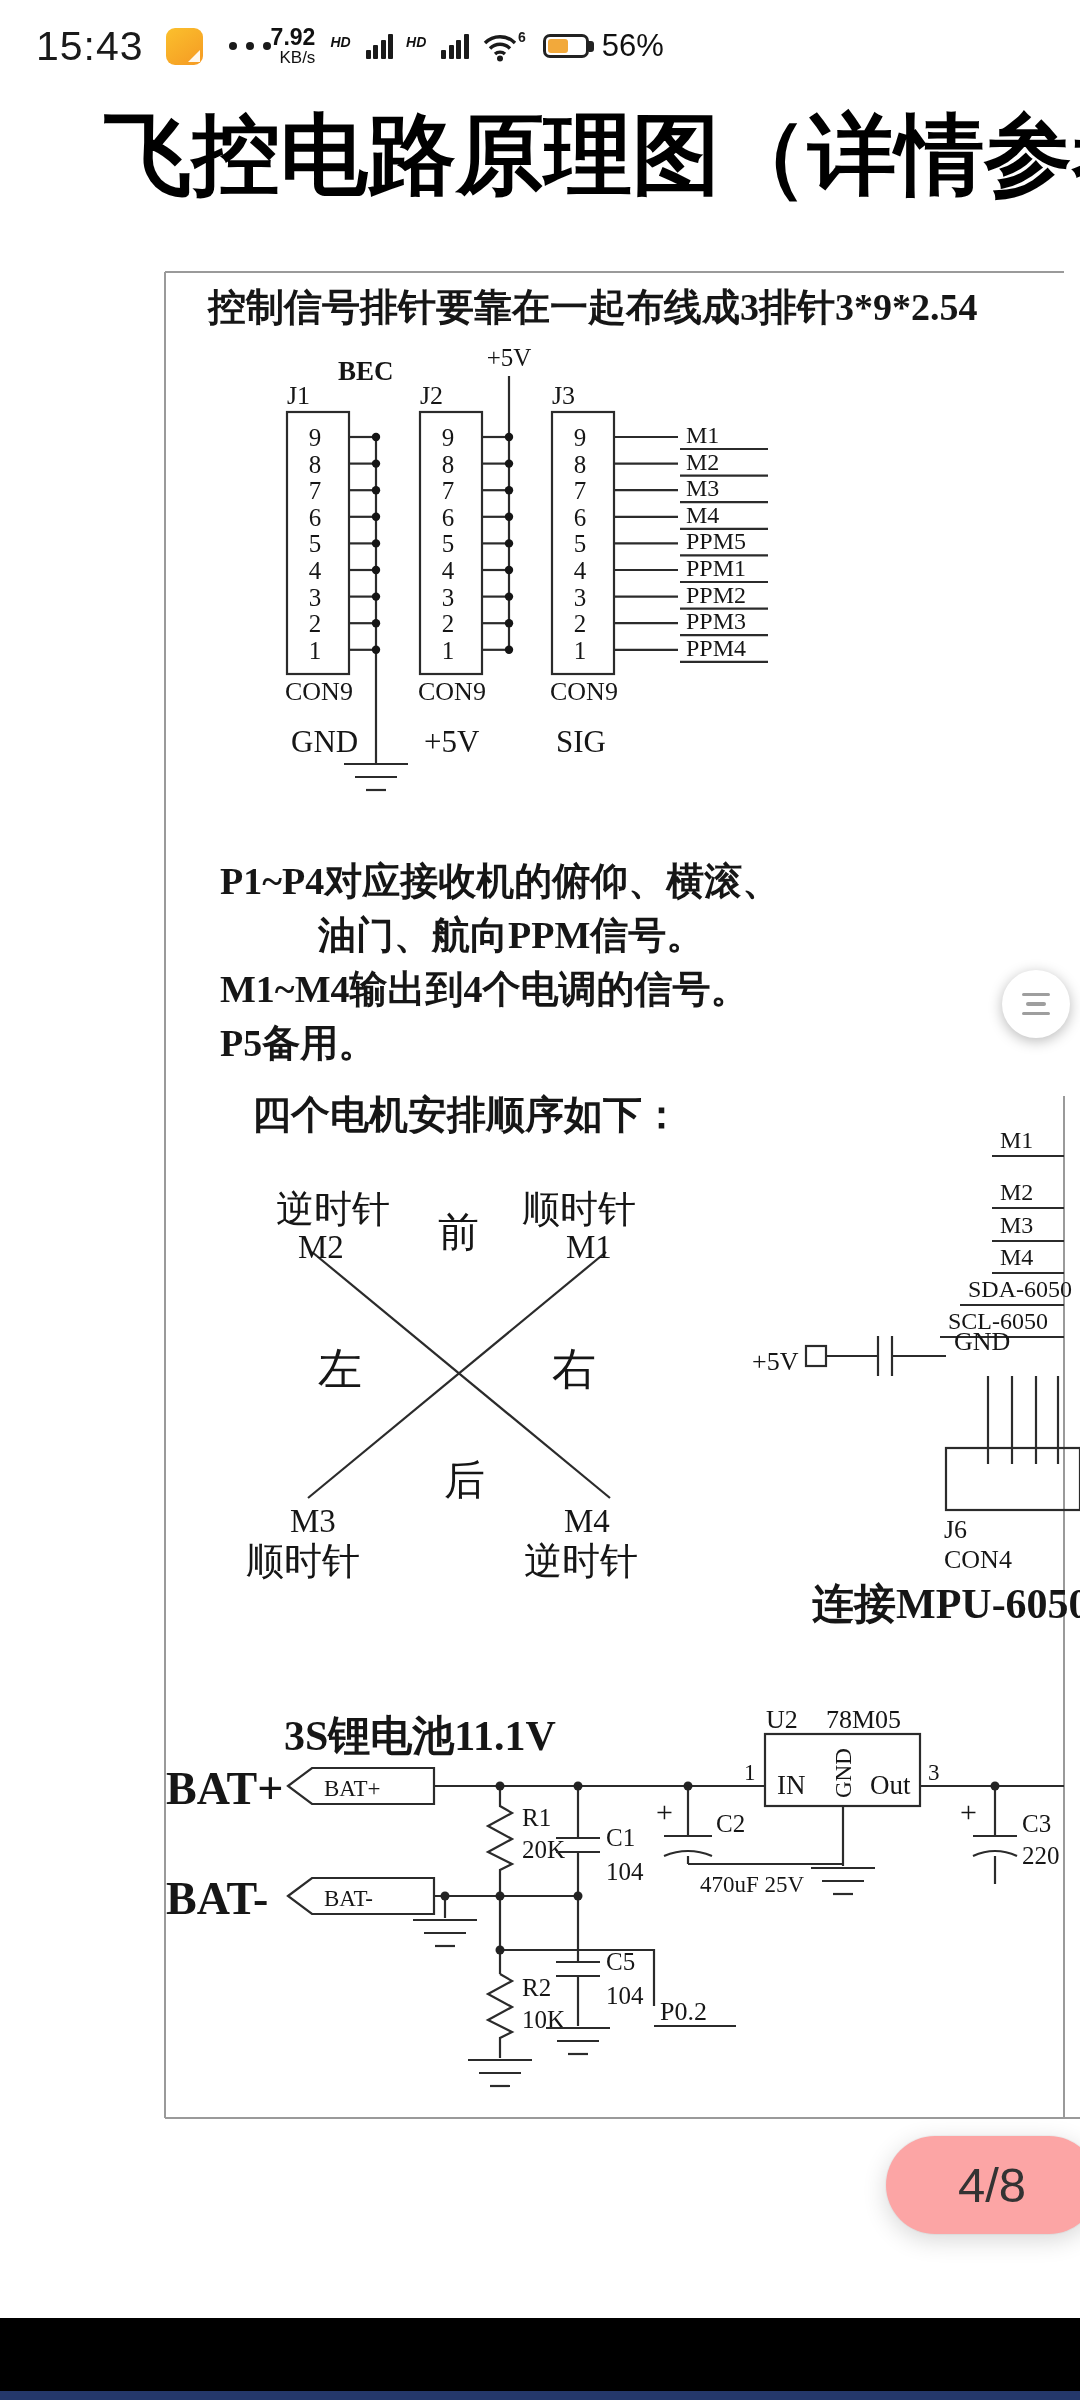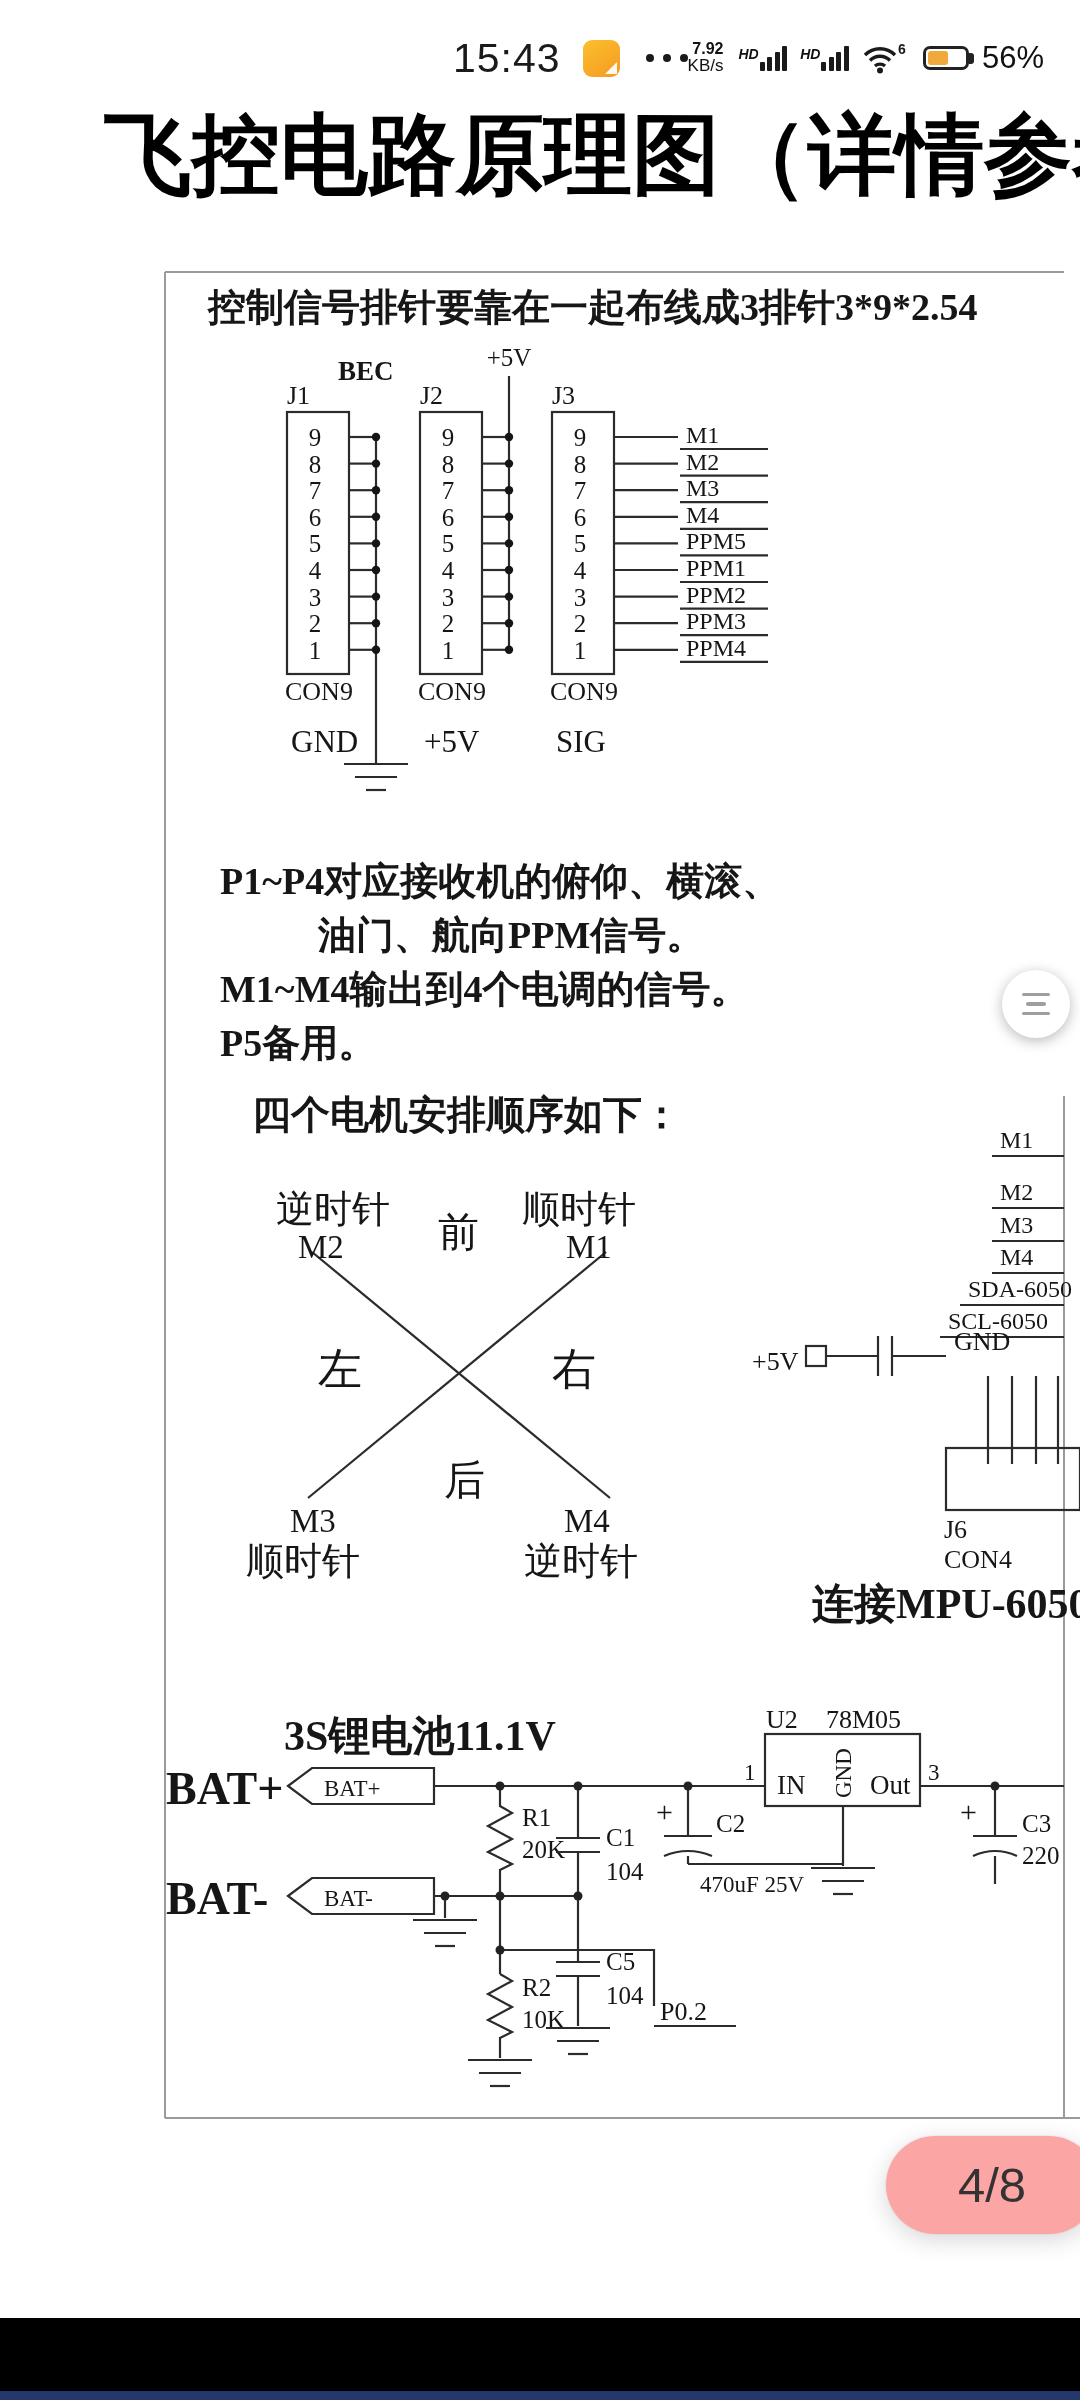--- a/index.html
+++ b/index.html
@@ -1,35 +1,35 @@
 <!DOCTYPE html>
 <html><head>
 <meta charset="utf-8">
 <style>
   *{margin:0;padding:0;box-sizing:border-box}
   html,body{background:#777}
   #screen{position:relative;width:1080px;height:2400px;background:#fff;overflow:hidden;
           font-family:"Liberation Sans","DejaVu Sans",sans-serif;color:#111}
 
   
-  .statusbar{position:absolute;top:12px;left:0;right:0;height:92px;display:flex;align-items:center;
-             justify-content:flex-end;padding:8px 36px}
+  .statusbar{position:absolute;top:0;left:0;right:0;height:92px;display:flex;align-items:center;
+             justify-content:flex-start;padding:8px 36px}
   .sb-left{display:flex;align-items:center;gap:22px}
   .sb-time{font-size:41px;font-weight:500;letter-spacing:1px;color:#1a1a1a}
   .sb-appicon{position:relative;width:37px;height:37px;border-radius:9px;
               background:linear-gradient(145deg,#fbc02d,#f59a23);display:inline-block}
   .sb-appicon .fold{position:absolute;right:3px;bottom:3px;width:0;height:0;
                     border-left:12px solid transparent;border-bottom:12px solid #fff;opacity:.92}
   .sb-more{display:inline-flex;gap:9px;margin-left:4px}
   .sb-more i{width:8px;height:8px;border-radius:50%;background:#1a1a1a}
   .sb-right{display:flex;align-items:center;gap:13px}
   .sb-speed{display:flex;flex-direction:column;align-items:flex-end;line-height:1.05;margin-right:2px}
-  .sb-speed b{font-size:16px;font-weight:700}
+  .sb-speed b{font-size:23px;font-weight:700}
   .sb-speed em{font-style:normal;font-size:17px;font-weight:400}
-  .sim{display:inline-flex;align-items:flex-start;gap:1px}
+  .sim{display:inline-flex;align-items:flex-start;gap:15px}
   .hd{font-size:14px;font-weight:700;margin-top:1px}
   .bars{display:inline-flex;align-items:flex-end;gap:2.5px;height:26px}
   .bars b{display:inline-block;width:5px;background:#1a1a1a;border-radius:1px}
   .bars b:nth-child(1){height:9px}.bars b:nth-child(2){height:14px}
   .bars b:nth-child(3){height:19px}.bars b:nth-child(4){height:25px}
   .wifi{width:46px;height:34px}
   .batt{position:relative;width:46px;height:24px;border:3px solid #222;border-radius:7px;
         display:inline-block;padding:2px;margin-left:2px}
   .bfill{display:block;height:100%;background:#f2a93b;border-radius:3px}
   .bnub{position:absolute;right:-8px;top:4px;width:5px;height:11px;background:#222;border-radius:0 3px 3px 0}

